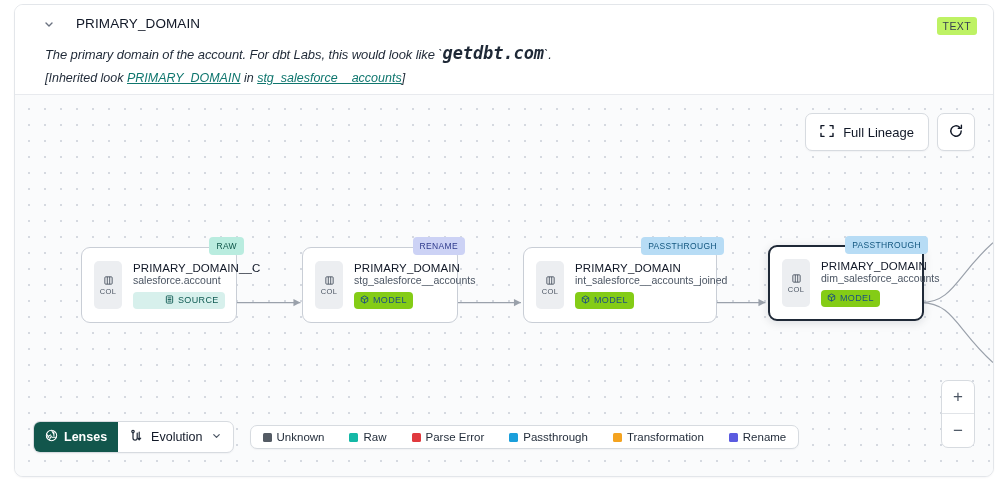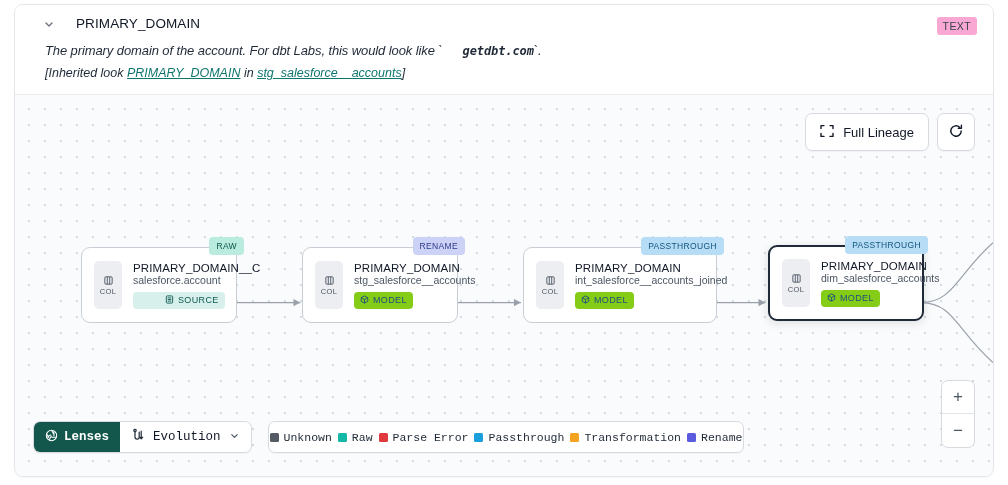--- a/index.html
+++ b/index.html
@@ -36,40 +36,39 @@
   .chev svg { display: block; }
   .hdr-title {
     font-size: 13.5px;
     color: #111827;
     letter-spacing: .1px;
     margin-left: 10px;
   }
   .type-badge {
     position: absolute;
     right: 16px; top: 12px;
-    background: #f9a8d4;
+    background: #bef264;
     color: #374151;
     font-size: 10.5px;
     letter-spacing: .4px;
     padding: 3px 6px;
     border-radius: 3px;
   }
   .desc {
     margin: 12px 0 0 14px;
     font-style: italic;
     font-size: 13px;
     color: #1f2937;
     letter-spacing: -.1px;
   }
   .desc code {
     font-family: "DejaVu Sans Mono", monospace;
     font-weight: bold;
     font-style: italic;
-    font-size: 12px;
-    margin-left: 20px;
+    font-size: 17px;
   }
   .inherit {
     margin: 8px 0 0 14px;
     font-style: italic;
     font-size: 12.5px;
     color: #1f2937;
   }
   .inherit a {
     color: #0f766e;
     text-decoration: underline;
@@ -165,43 +164,43 @@
     padding: 4px 7px;
     border-radius: 4px;
     z-index: 4;
   }
   .tag.raw { background: #b9ecdf; color: #0b5346; }
   .tag.rename { background: #ccd2f5; color: #2e3a8c; }
   .tag.passthrough { background: #b7dcf5; color: #12567f; }
   
   .bottombar {
     position: absolute; left: 18px; bottom: 23px;
-    display: flex; align-items: center; gap: 16px; z-index: 6; font-family: Liberation Mono, monospace;
+    display: flex; align-items: center; gap: 16px; z-index: 6;
   }
   .seg {
     display: flex; background: #fff;
     border: 1px solid #d7dbe0; border-radius: 7px;
     overflow: hidden; height: 32px;
     box-shadow: 0 1px 1.5px rgba(16,24,40,0.04);
   }
   .seg .lenses {
     background: #12564c; color: #fff;
     display: flex; align-items: center; gap: 6px;
     padding: 0 11px; font-size: 12.5px; font-weight: bold;
     cursor: pointer;
   }
   .seg .evolution {
     display: flex; align-items: center; gap: 8px;
     padding: 0 11px; font-size: 12.5px; color: #111827; cursor: pointer;
   }
   .legend {
-    display: flex; align-items: center; gap: 6px;
+    display: flex; align-items: center; gap: 25px;
     background: #fff;
     border: 1px solid #d7dbe0; border-radius: 7px;
-    height: 32px; padding: 0 1px;
+    height: 24px; padding: 0 12px;
     box-shadow: 0 1px 1.5px rgba(16,24,40,0.04);
   }
   .legend .li { display: flex; align-items: center; gap: 5px; font-size: 11.5px; color: #1f2937; }
   .legend .sw { width: 9px; height: 9px; border-radius: 1.5px; display: inline-block; }
   svg.edges { position: absolute; inset: 0; z-index: 1; pointer-events: none; }
 </style>
 </head>
 <body>
 
 <div class="panel">

